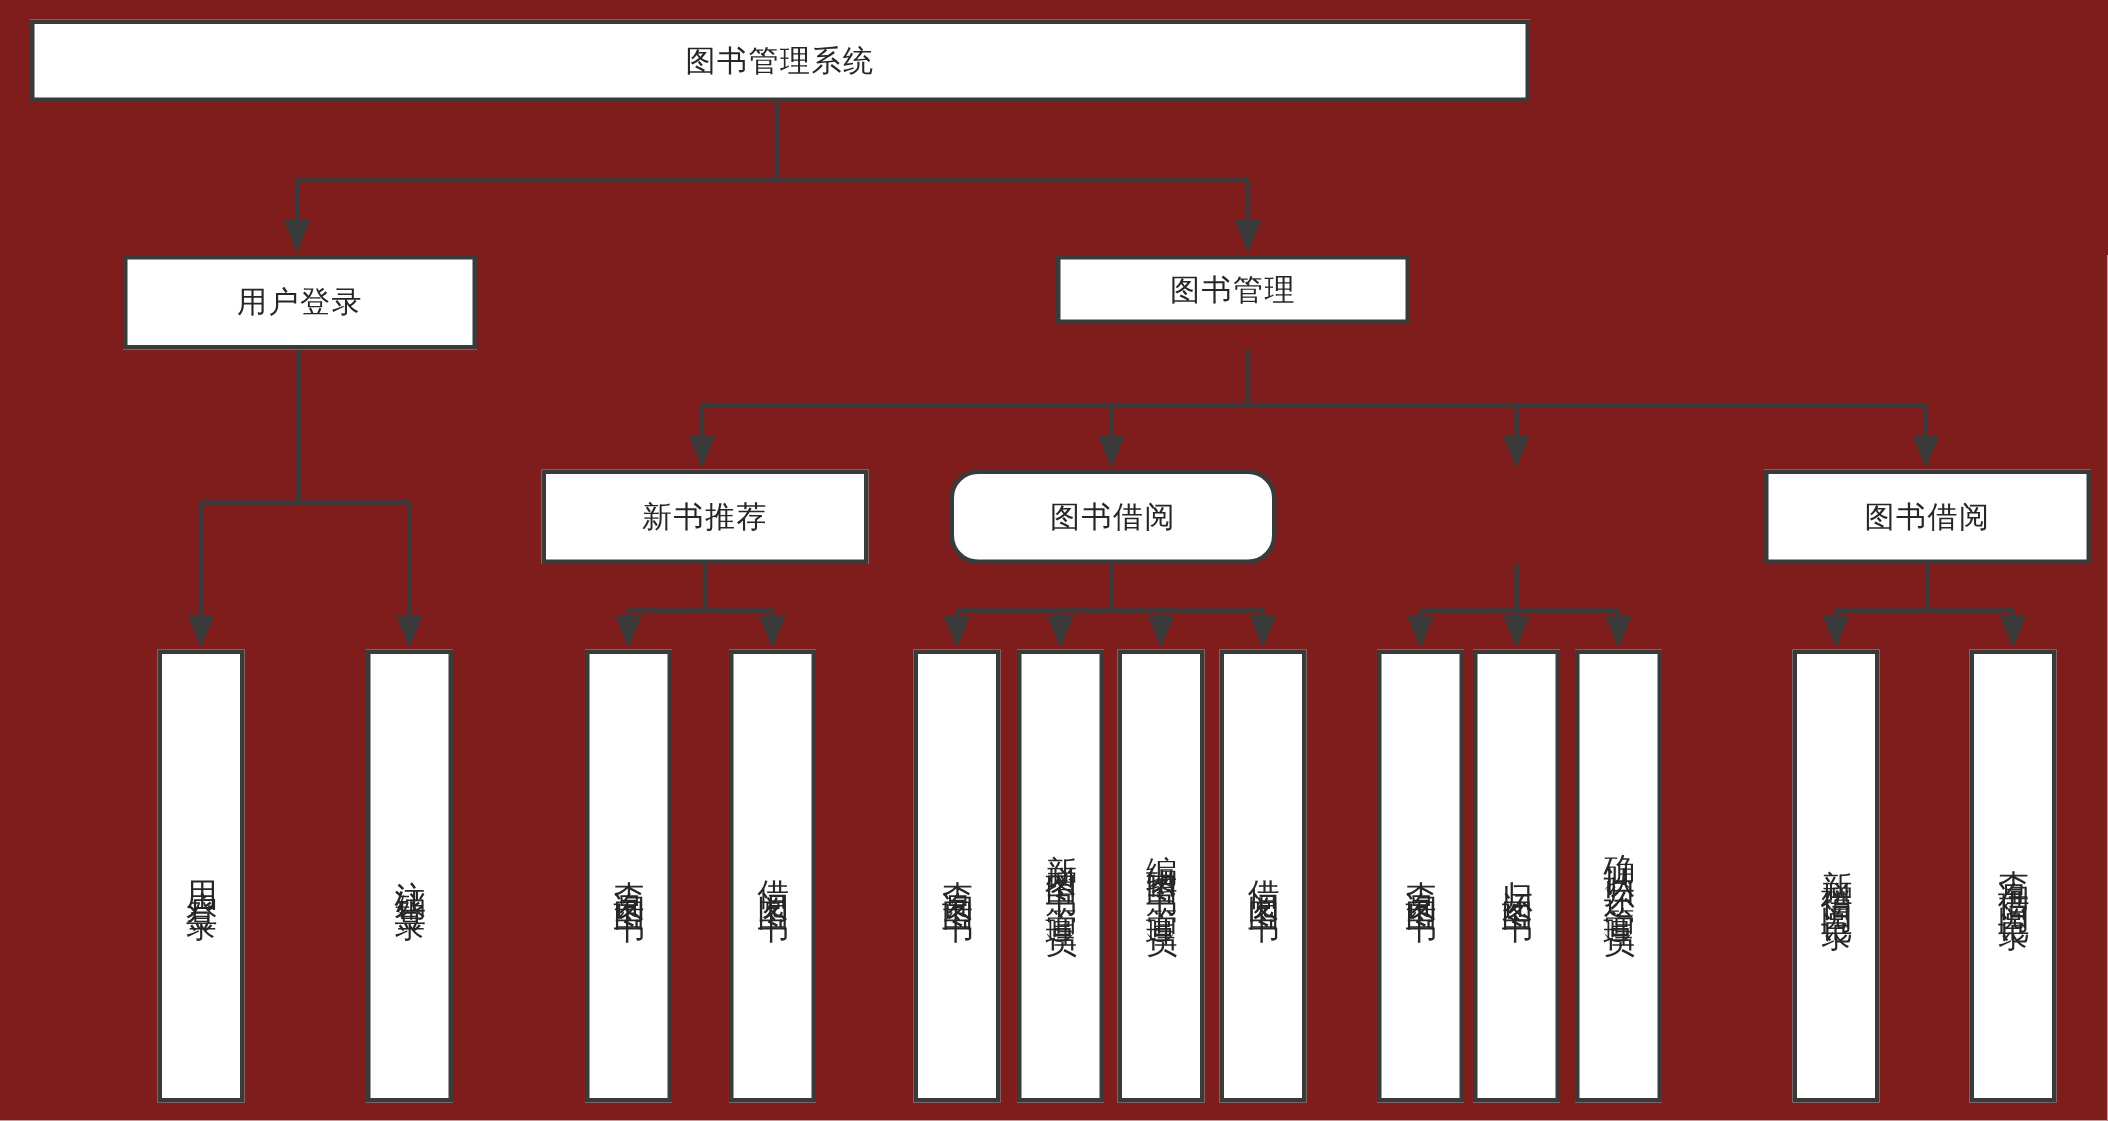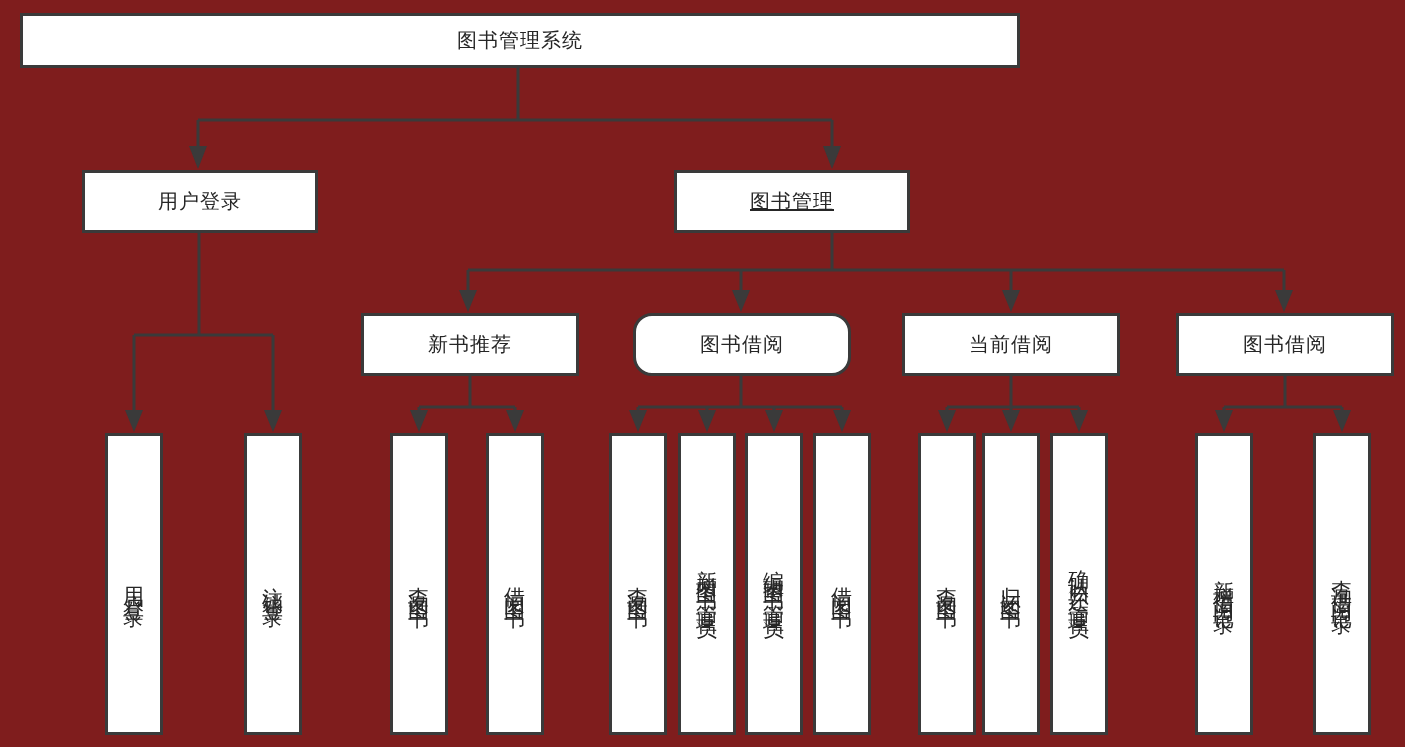--- a/index.html
+++ b/index.html
@@ -43,21 +43,21 @@
     writing-mode: vertical-rl;
     font-size: 21px;
     letter-spacing: 7px;
     line-height: 1;
     white-space: nowrap;
   }
   
   .n-root   { left: 20px;  top: 13px;  width: 1000px; height: 55px; }
   
   .n-l2-0   { left: 82px;  top: 170px; width: 236px; height: 63px; }
-  .n-l2-1   { left: 674px; top: 170px; width: 236px; height: 63px; text-decoration: underline; }
+  .n-l2-1   { left: 704px; top: 170px; width: 236px; height: 46px; }
   
   .n-l3     { top: 313px; width: 218px; height: 63px; }
   .n-l3-0   { left: 361px; justify-content: center; }
   .n-l3-1   { left: 633px; border-radius: 19px; }
   .n-l3-2   { left: 902px; }
   .n-l3-3   { left: 1176px; }
   
   .leaf     { top: 433px; width: 58px; height: 302px; }
   .lf-g0-0  { left: 105px; }
   .lf-g0-1  { left: 244px; }
@@ -146,23 +146,20 @@
   <div class="box n-l2-1">
     <span class="h-label">图书管理</span>
   </div>
 
   <div class="box n-l3 n-l3-0">
     <span class="h-label">新书推荐</span>
   </div>
   <div class="box n-l3 n-l3-1">
     <span class="h-label">图书借阅</span>
   </div>
-  <div class="box n-l3 n-l3-2">
-    <span class="h-label">当前借阅</span>
-  </div>
   <div class="box n-l3 n-l3-3">
     <span class="h-label">图书借阅</span>
   </div>
 
   <div class="box leaf lf-g0-0">
     <span class="leaf-label">用户登录</span>
   </div>
   <div class="box leaf lf-g0-1">
     <span class="leaf-label">注销登录</span>
   </div>

